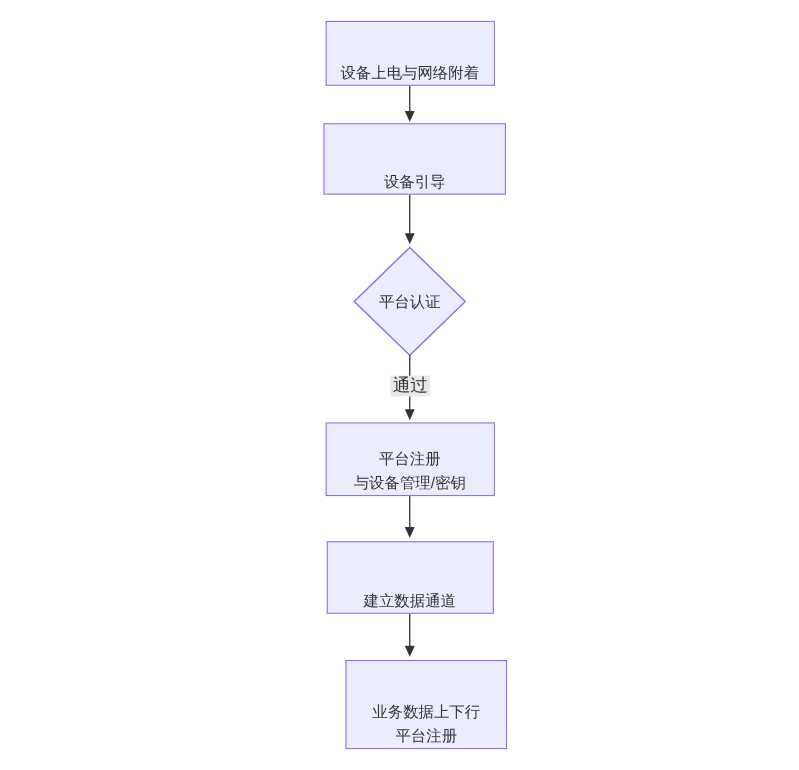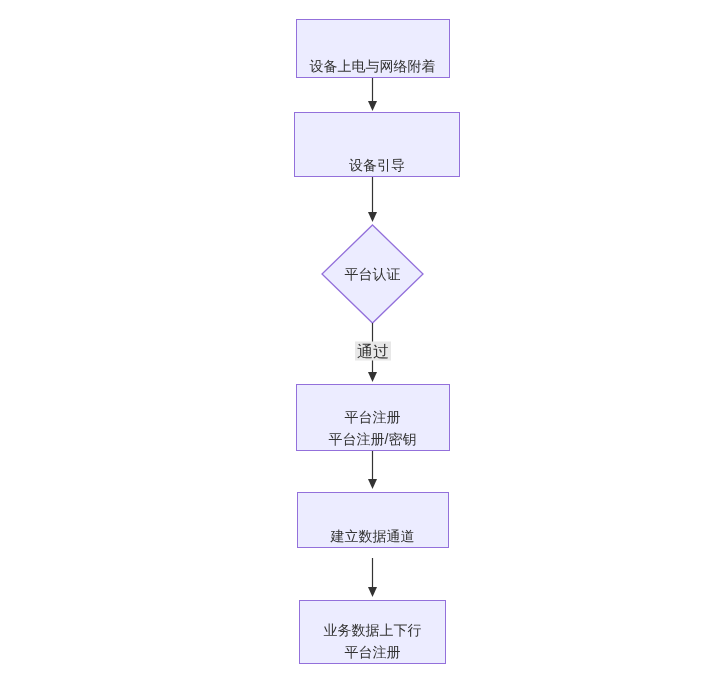--- a/index.html
+++ b/index.html
@@ -104,25 +104,25 @@
   <div class="node" style="left:294px; top:112px; width:166px; height:65px;">
     <span>设备引导</span>
   </div>
 
   <div class="diamond-label" style="left:372.5px; top:274px;">平台认证</div>
 
   <div class="edge-label" style="left:373px; top:351px;">通过</div>
 
   <div class="node" style="left:295.5px; top:384px; width:154px; height:67px;">
     <span>平台注册</span>
-    <span>平台注册/密钥</span>
+    <span>与设备管理/密钥</span>
   </div>
 
-  <div class="node" style="left:296.5px; top:492px; width:152px; height:56px;">
+  <div class="node" style="left:296.5px; top:492px; width:152px; height:66px;">
     <span>建立数据通道</span>
   </div>
 
-  <div class="node" style="left:299px; top:600px; width:147px; height:64px;">
+  <div class="node" style="left:314px; top:600px; width:147px; height:81px;">
     <span>业务数据上下行</span>
     <span>平台注册</span>
   </div>
 
 </div>
 
 </body></html>

